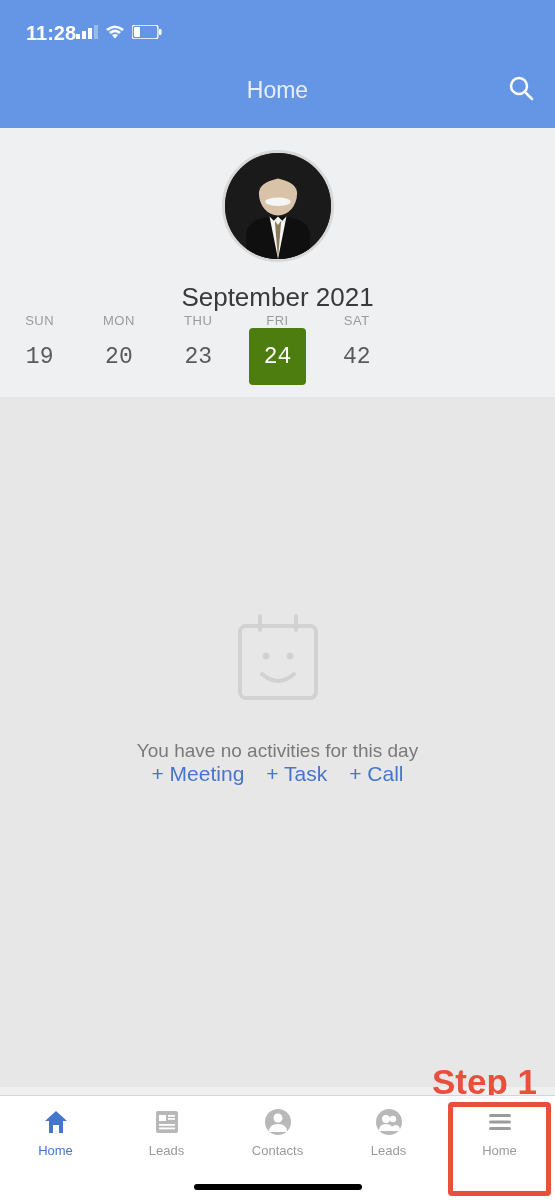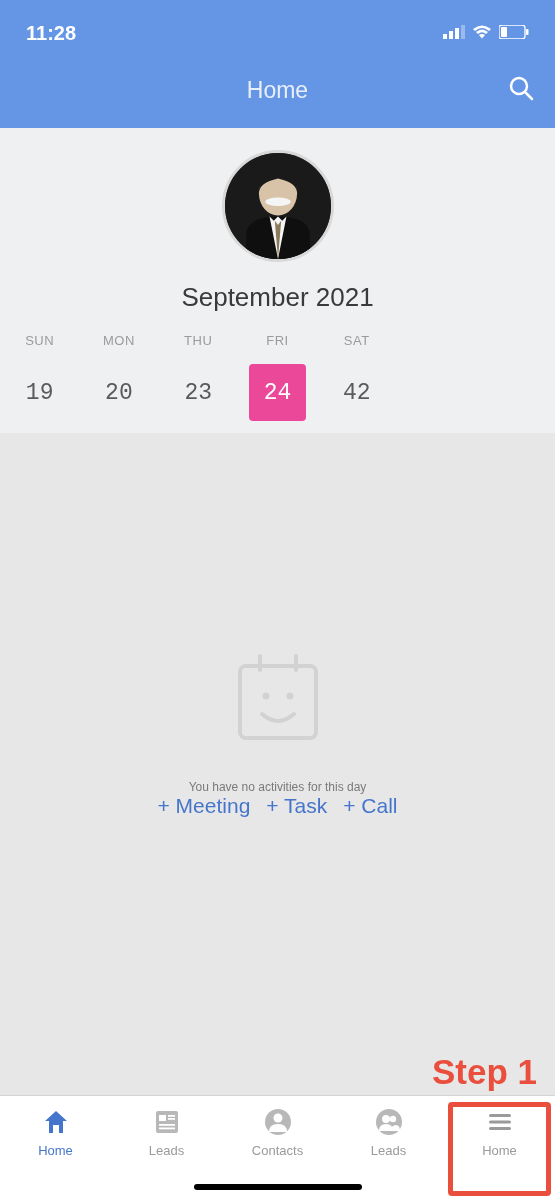--- a/index.html
+++ b/index.html
@@ -1,46 +1,46 @@
 <!DOCTYPE html>
 <html><head>
   <meta charset="utf-8">
   <style>
     * { margin: 0; padding: 0; box-sizing: border-box; font-family: -apple-system, BlinkMacSystemFont, 'Segoe UI', sans-serif; }
     body { width: 555px; height: 1200px; background: #f0f0f0; overflow: hidden; position: relative; }
     
     .header { background: #6496E5; color: white; }
-    .status-bar { display: flex; justify-content: space-between; align-items: center; padding: 15px 26px 0; height: 52px; }
+    .status-bar { display: flex; align-items: center; padding: 15px 26px 0; height: 52px; }
     .status-time { font-size: 20px; font-weight: 600; color: white; }
     .status-icons { display: flex; gap: 7px; align-items: center; }
     
     .nav-bar { display: flex; align-items: center; justify-content: center; height: 76px; position: relative; }
     .nav-title { font-size: 23px; font-weight: 400; color: rgba(255,255,255,0.85); }
     .search-btn { position: absolute; right: 20px; top: 50%; transform: translateY(-50%); }
     
     .calendar-section { background: #eff0f1; padding-top: 22px; padding-bottom: 12px; }
     .avatar-wrap { display: flex; justify-content: center; margin-bottom: 20px; }
     .avatar { width: 112px; height: 112px; border-radius: 50%; border: 3px solid #d8d8d8; overflow: hidden; background: #333; }
     .avatar svg { width: 100%; height: 100%; }
     
-    .month-title { text-align: center; font-size: 26px; font-weight: 400; color: #3a3a3a; margin-bottom: 20px; }
+    .month-title { text-align: center; font-size: 26px; font-weight: 400; color: #3a3a3a; }
     
     .week-row { display: grid; grid-template-columns: repeat(7, 1fr); }
-    .day-col { display: flex; flex-direction: column; align-items: center; gap: 16px; }
+    .day-col { display: flex; flex-direction: column; align-items: center; }
     .day-label { font-size: 13px; color: #9b9b9b; font-weight: 400; letter-spacing: 0.5px; }
     .day-num { font-size: 23px; color: #5a5a5a; width: 57px; height: 57px; display: flex; align-items: center; justify-content: center; border-radius: 4px; font-family: Liberation Mono, monospace; }
-    .day-num.selected { background: #ec4899; color: white; }
+    .day-num.selected { background: #4d7c0f; color: white; }
     
     .activities-section { background: #e7e7e8; height: 690px; display: flex; flex-direction: column; align-items: center; justify-content: center; padding-bottom: 90px; }
     .empty-icon { margin-bottom: 28px; }
-    .empty-text { font-size: 12px; color: #7a7a7a; margin-bottom: 0; }
-    .action-links { display: flex; gap: 16px; }
+    .empty-text { font-size: 19px; color: #7a7a7a; margin-bottom: 0; }
+    .action-links { display: flex; gap: 22px; }
     .action-link { font-size: 21px; color: #4676CC; cursor: pointer; }
     
-    .annotation { position: absolute; right: 18px; bottom: 108px; font-size: 35px; font-weight: 700; color: #E94F3C; }
+    .annotation { position: absolute; right: 18px; bottom: 98px; font-size: 35px; font-weight: 700; color: #E94F3C; }
     
     .tab-bar { position: absolute; bottom: 0; left: 0; right: 0; height: 105px; background: white; border-top: 1px solid #d5d5d5; display: grid; grid-template-columns: repeat(5, 1fr); padding-top: 10px; }
     .tab-item { display: flex; flex-direction: column; align-items: center; gap: 5px; cursor: pointer; }
     .tab-icon { width: 32px; height: 32px; display: flex; align-items: center; justify-content: center; }
     .tab-label { font-size: 13px; color: #9a9a9a; }
     .tab-item.active .tab-label { color: #4676CC; }
     .tab-highlight { position: absolute; right: 4px; bottom: 4px; width: 103px; height: 94px; border: 5px solid #E94F3C; border-radius: 4px; pointer-events: none; }
     
     .home-indicator { position: absolute; bottom: 10px; left: 50%; transform: translateX(-50%); width: 168px; height: 6px; background: #000; border-radius: 3px; }
   </style>

